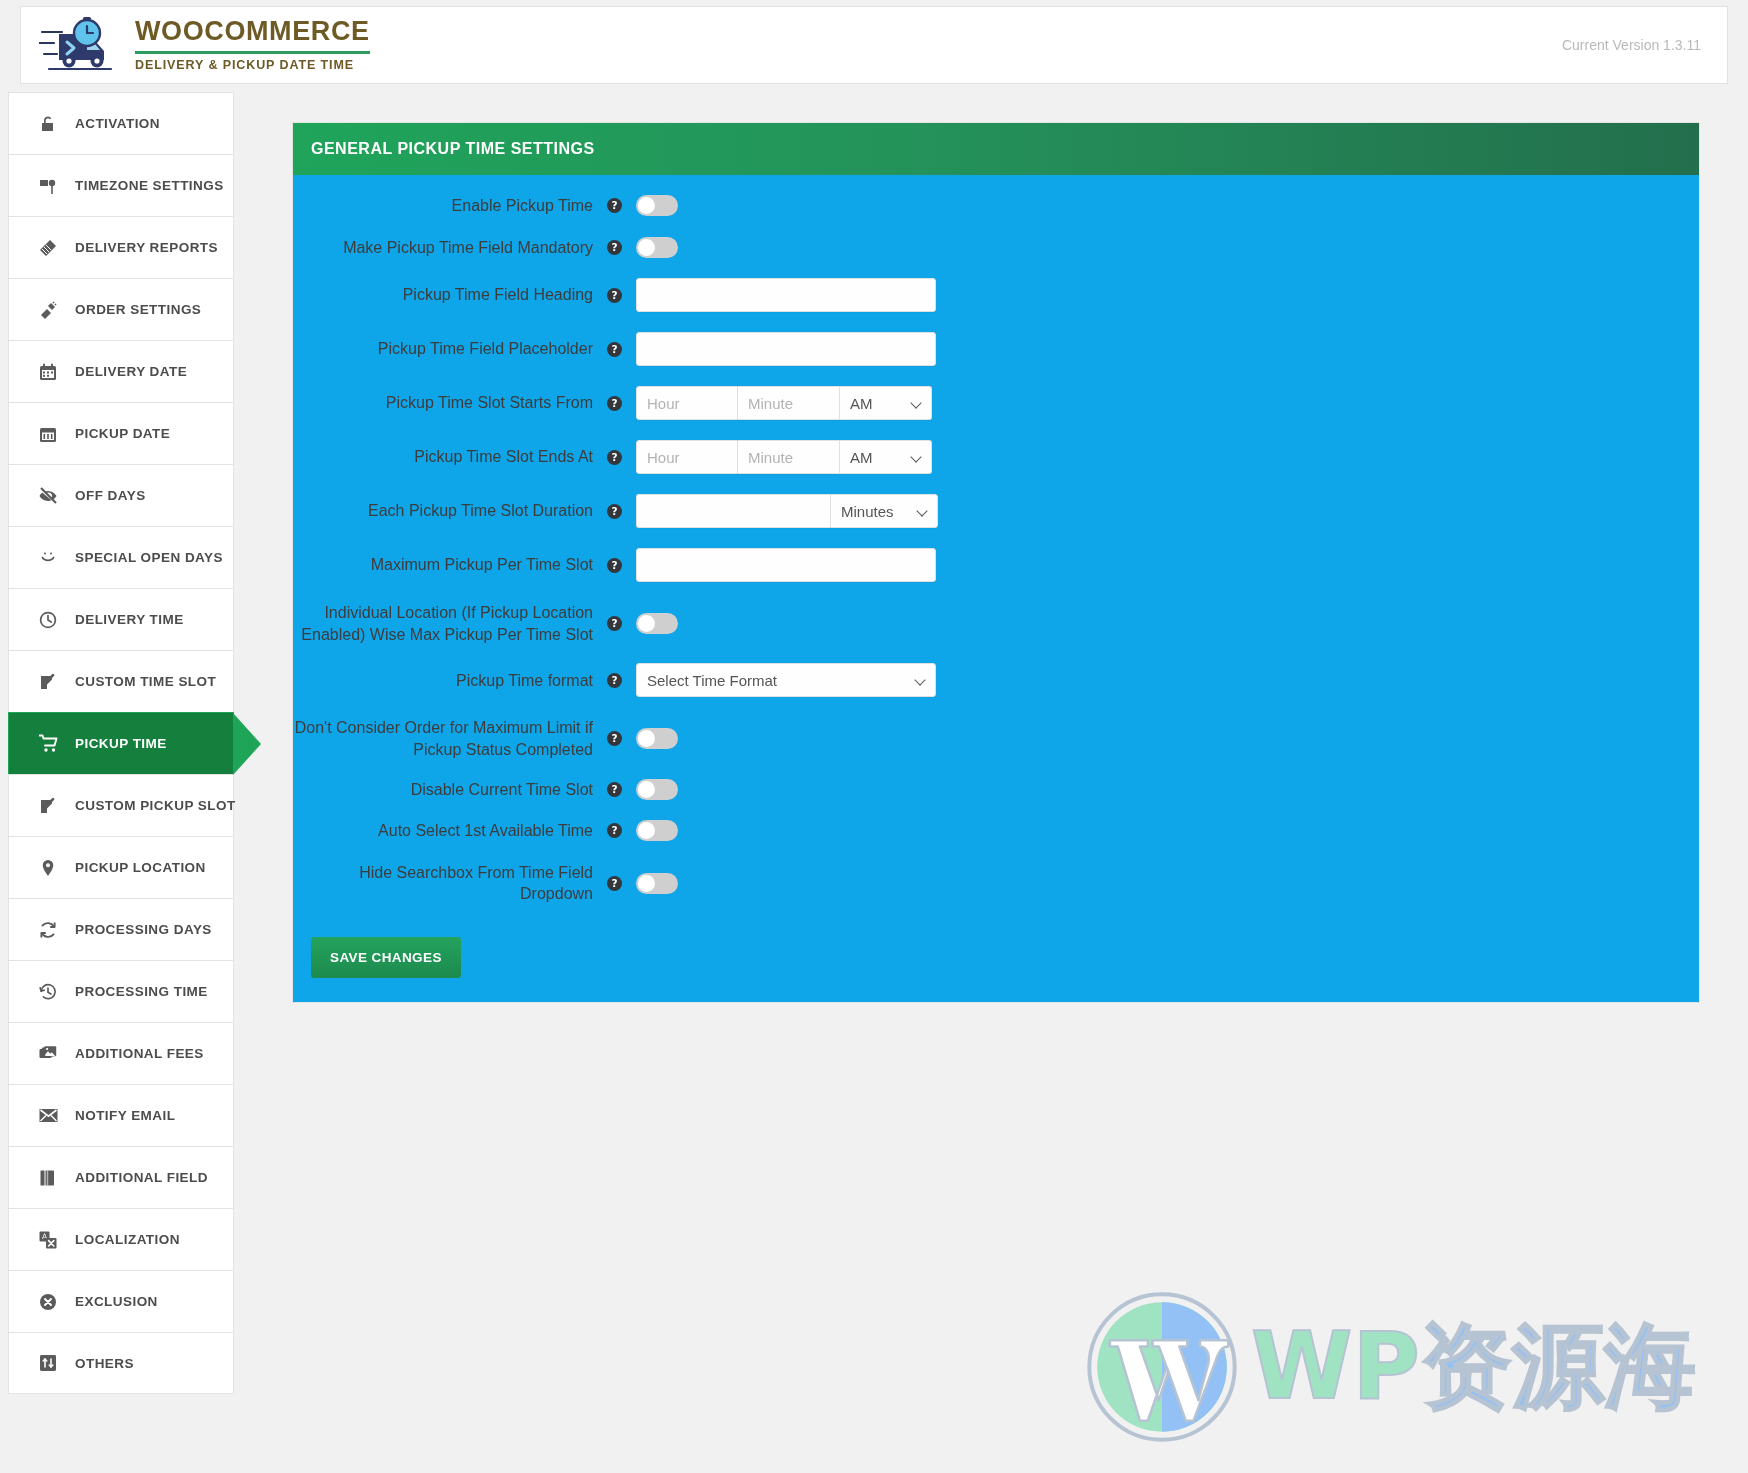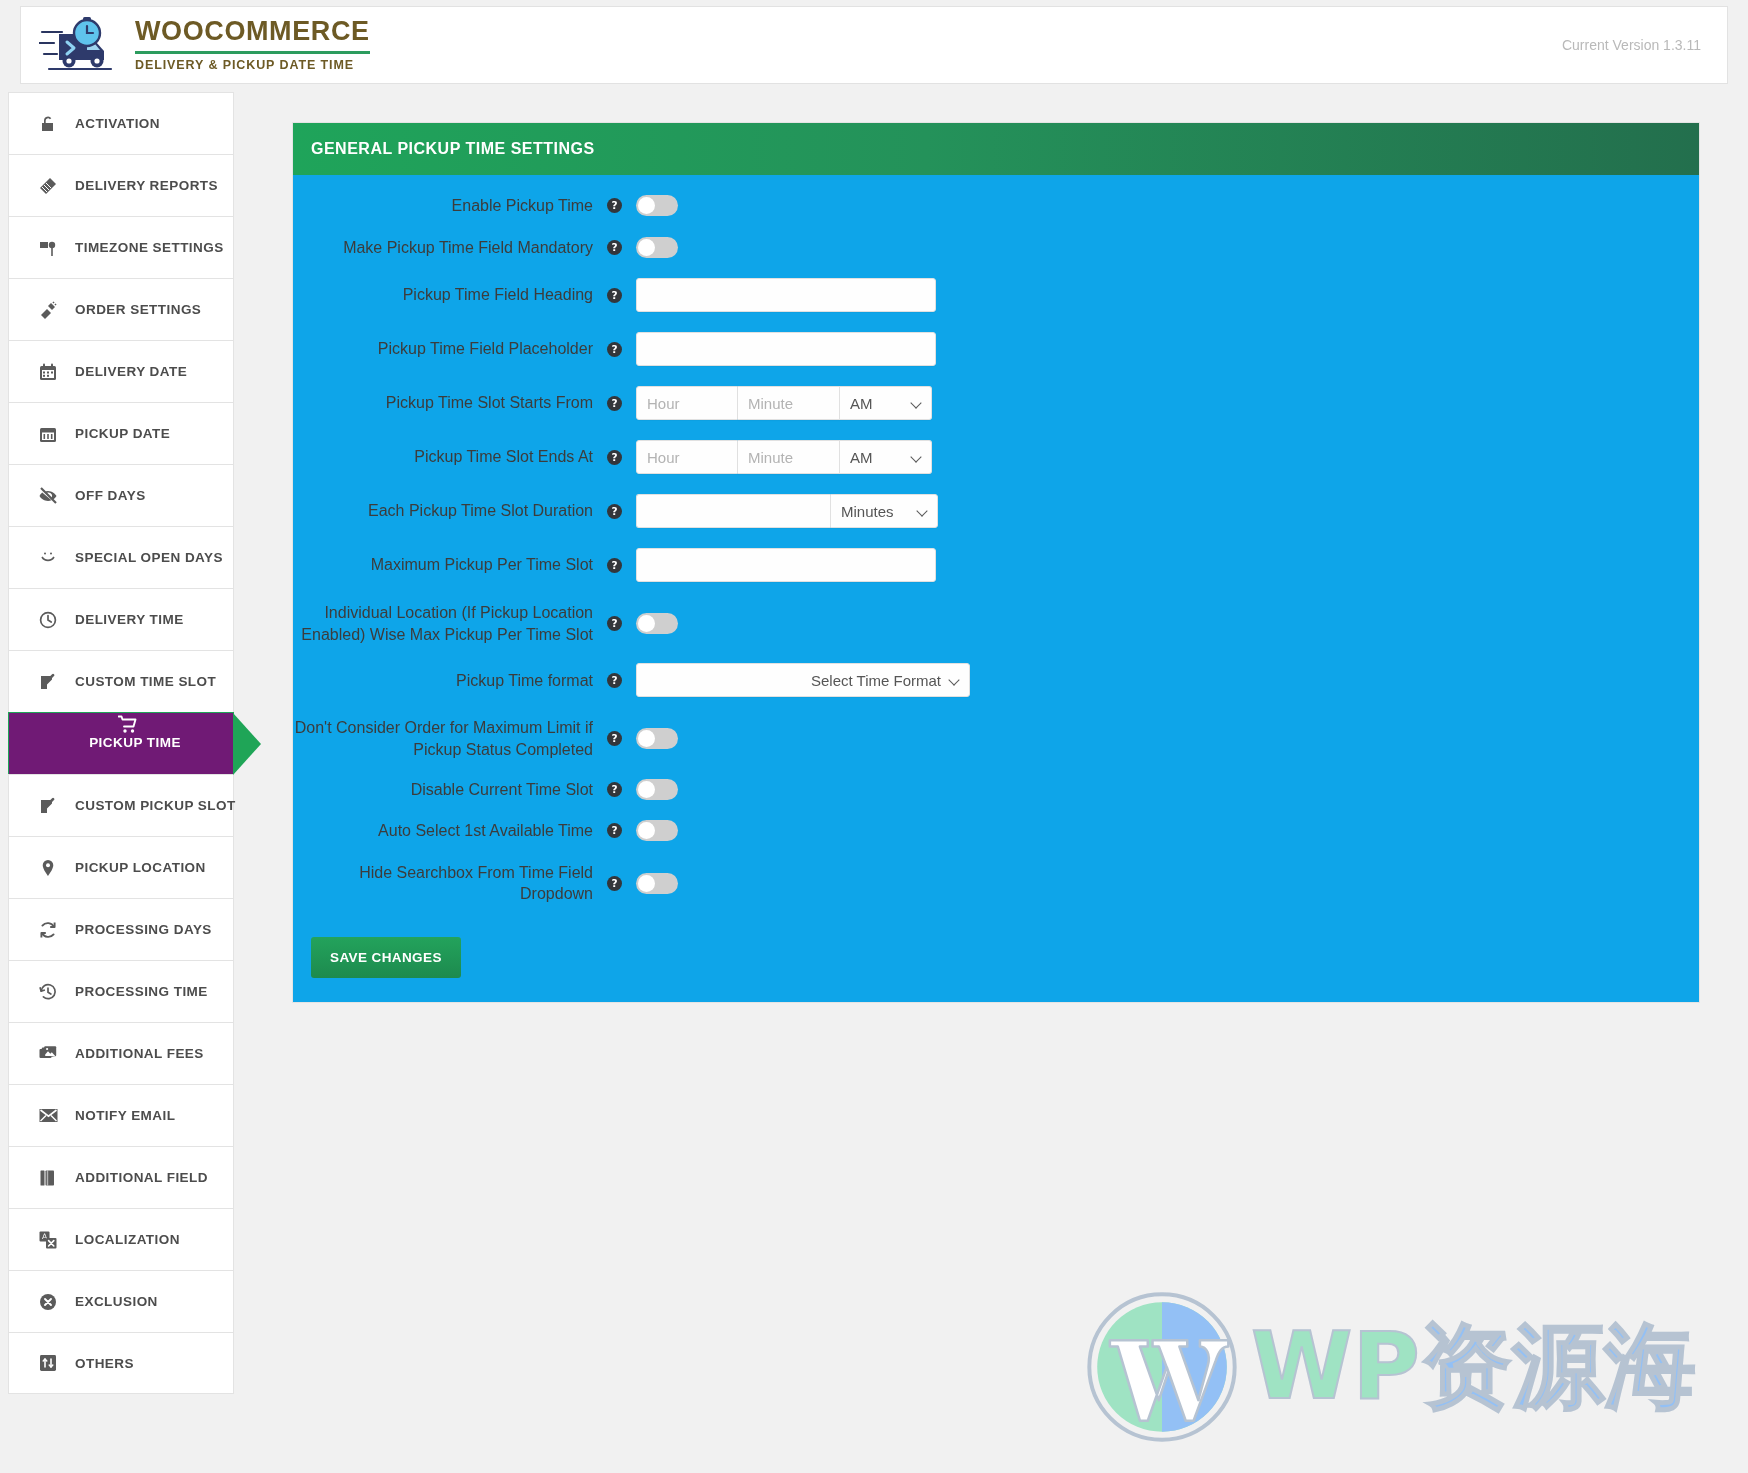--- a/index.html
+++ b/index.html
@@ -80,24 +80,23 @@
   }
   .side-ico svg { display: block; }
   .side-label {
     font-size: 13.5px;
     font-weight: bold;
     color: #4c4c4c;
     letter-spacing: .45px;
     white-space: nowrap;
   }
   .side-item.active {
-    background: #701a75;
+    background: #15803d;
     border-color: #1fa557;
     z-index: 3;
-    flex-direction: column;
   }
   .side-item.active .side-label { color: #ffffff; }
   .side-item.active .side-ico { color: #ffffff; }
   .side-item.active::after {
     content: "";
     position: absolute;
     left: 100%; top: 0;
     width: 0; height: 0;
     border-top: 31px solid transparent;
     border-bottom: 31px solid transparent;
@@ -211,21 +210,21 @@
     position: absolute;
     right: 12px; top: 13px;
     width: 7px; height: 7px;
     border-right: 1.6px solid #5a5a5a;
     border-bottom: 1.6px solid #5a5a5a;
     transform: rotate(45deg);
     pointer-events: none;
   }
   .sel.ampm { width: 92px; border-radius: 0 3px 3px 0; border-left: none; }
   .sel.unit { width: 108px; border-radius: 0 3px 3px 0; }
-  .sel.fmt  { width: 334px; text-align: right; }
+  .sel.fmt  { width: 300px; }
 
   .savebtn {
     margin-left: 18px;
     margin-top: 14px;
     background: linear-gradient(to bottom, #23a35c, #1d8a4e);
     color: #ffffff;
     font-size: 13.5px;
     font-weight: bold;
     letter-spacing: .4px;
     border: none;
@@ -295,37 +294,37 @@
       <span class="side-ico">
         <svg width="18" height="18" viewBox="0 0 18 18" fill="currentColor">
           <path d="M5 8V5.5a4 4 0 0 1 7.3-2.2l-1.5.9A2.3 2.3 0 0 0 6.7 5.5V8H14v8H3V8z"></path>
         </svg>
       </span>
       <span class="side-label">ACTIVATION</span>
     </div>
     <div class="side-item">
       <span class="side-ico">
         <svg width="18" height="18" viewBox="0 0 18 18" fill="currentColor">
+          <path d="M1 3h8v6H1z"></path>
+          <circle cx="13" cy="6" r="3.2"></circle>
+          <path d="M13 9v8" stroke="currentColor" stroke-width="1.6"></path>
+        </svg>
+      </span>
+      <span class="side-label">TIMEZONE SETTINGS</span>
+    </div>
+    <div class="side-item">
+      <span class="side-ico">
+        <svg width="18" height="18" viewBox="0 0 18 18" fill="currentColor">
           <path d="M1 11 L7 17 L17 7 L11 1 Z"></path>
           <path d="M3 10 L8 15" stroke="#fff" stroke-width="1"></path>
           <path d="M5 8 L10 13" stroke="#fff" stroke-width="1"></path>
           <path d="M7 6 L12 11" stroke="#fff" stroke-width="1"></path>
         </svg>
       </span>
       <span class="side-label">DELIVERY REPORTS</span>
-    </div>
-    <div class="side-item">
-      <span class="side-ico">
-        <svg width="18" height="18" viewBox="0 0 18 18" fill="currentColor">
-          <path d="M1 3h8v6H1z"></path>
-          <circle cx="13" cy="6" r="3.2"></circle>
-          <path d="M13 9v8" stroke="currentColor" stroke-width="1.6"></path>
-        </svg>
-      </span>
-      <span class="side-label">TIMEZONE SETTINGS</span>
     </div>
     <div class="side-item">
       <span class="side-ico">
         <svg width="18" height="18" viewBox="0 0 18 18" fill="currentColor">
           <path d="M2 14 l6-6 4 4 -6 6z"></path>
           <path d="M9 5 l4 4 3-3 -4-4z"></path>
           <path d="M14 1 l1 1M16 3 l1 1" stroke="currentColor" stroke-width="1.6"></path>
         </svg>
       </span>
       <span class="side-label">ORDER SETTINGS</span>

